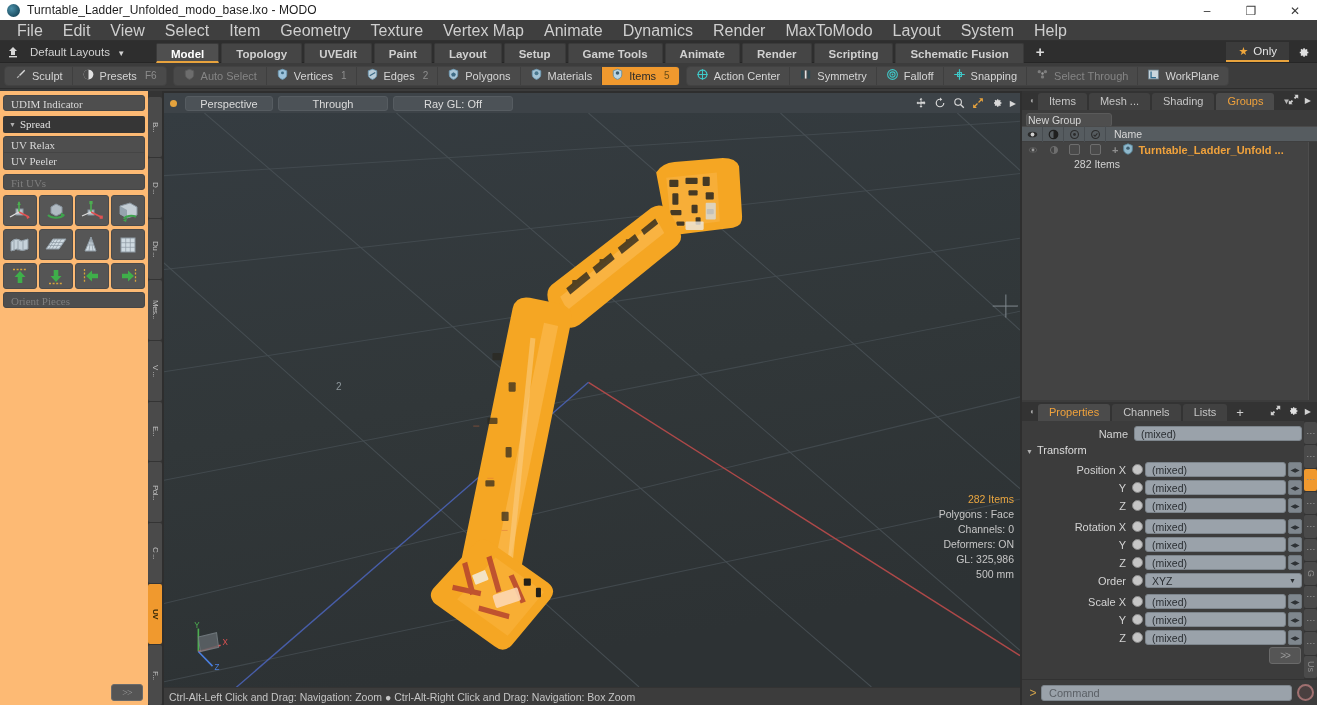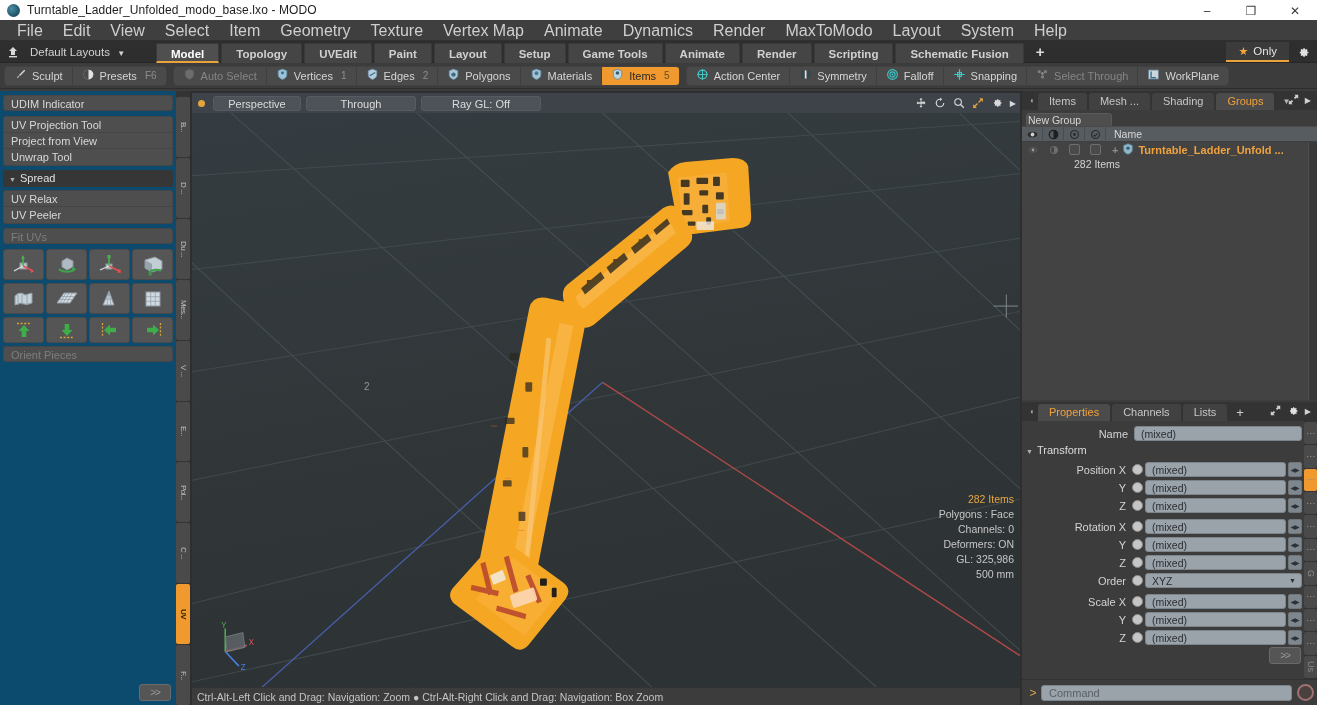--- a/index.html
+++ b/index.html
@@ -81,21 +81,21 @@
   .mbtn.dim { color: #858585; }
   .mbtn.active { background: #f0992e; color: #2a2a2a; }
   .mbtn .num { color: #8d8d8d; font-size: 10px; margin-left: 3px; }
   .mbtn.active .num { color: #6b4d18; }
   .ico { width: 13px; height: 13px; flex: none; display: inline-block; }
 
   
   .body { position: absolute; top: 91px; left: 0; right: 0; bottom: 0; display: flex; }
 
   
-  .leftpanel { width: 176px; background: #0c4a6e; padding: 4px 3px 0 3px; display: flex; flex-direction: column; }
+  .leftpanel { width: 148px; background: #fdba74; padding: 4px 3px 0 3px; display: flex; flex-direction: column; font-family: Liberation Serif, serif; }
   .lrow {
     height: 16px; line-height: 16px; background: #4e4e4e; border: 1px solid #464646;
     border-radius: 3px; padding-left: 7px; color: #d8d8d8; font-size: 11px; margin-bottom: 2px;
   }
   .lrow.dim { color: #7e7e7e; }
   .lgroup { margin-bottom: 4px; background: #4e4e4e; border: 1px solid #464646; border-radius: 3px; overflow: hidden; }
   .lgroup .lrow { border: none; border-radius: 0; margin: 0; border-bottom: 1px solid #454545; background: #4e4e4e;}
   .lgroup .lrow:last-child { border-bottom: none; }
   .lhdr {
     height: 17px; line-height: 17px; background: #363636; color: #e0e0e0; font-size: 11px;
@@ -398,25 +398,20 @@
           <span>WorkPlane</span>
         </div>
       </div>
   </div>
 
   <div class="body">
 
     <div class="leftpanel">
       <div class="lrow">UDIM Indicator</div>
       <div style="height:3px"></div>
-      <div class="lgroup" id="uvtools">
-          <div class="lrow">UV Projection Tool</div>
-          <div class="lrow">Project from View</div>
-          <div class="lrow">Unwrap Tool</div>
-        </div>
       <div class="lhdr">
         <span class="tri">▼</span><span>Spread</span>
       </div>
       <div class="lgroup" id="relaxtools">
           <div class="lrow">UV Relax</div>
           <div class="lrow">UV Peeler</div>
         </div>
       <div class="lrow dim">Fit UVs</div>
       <div style="height:3px"></div>
 

